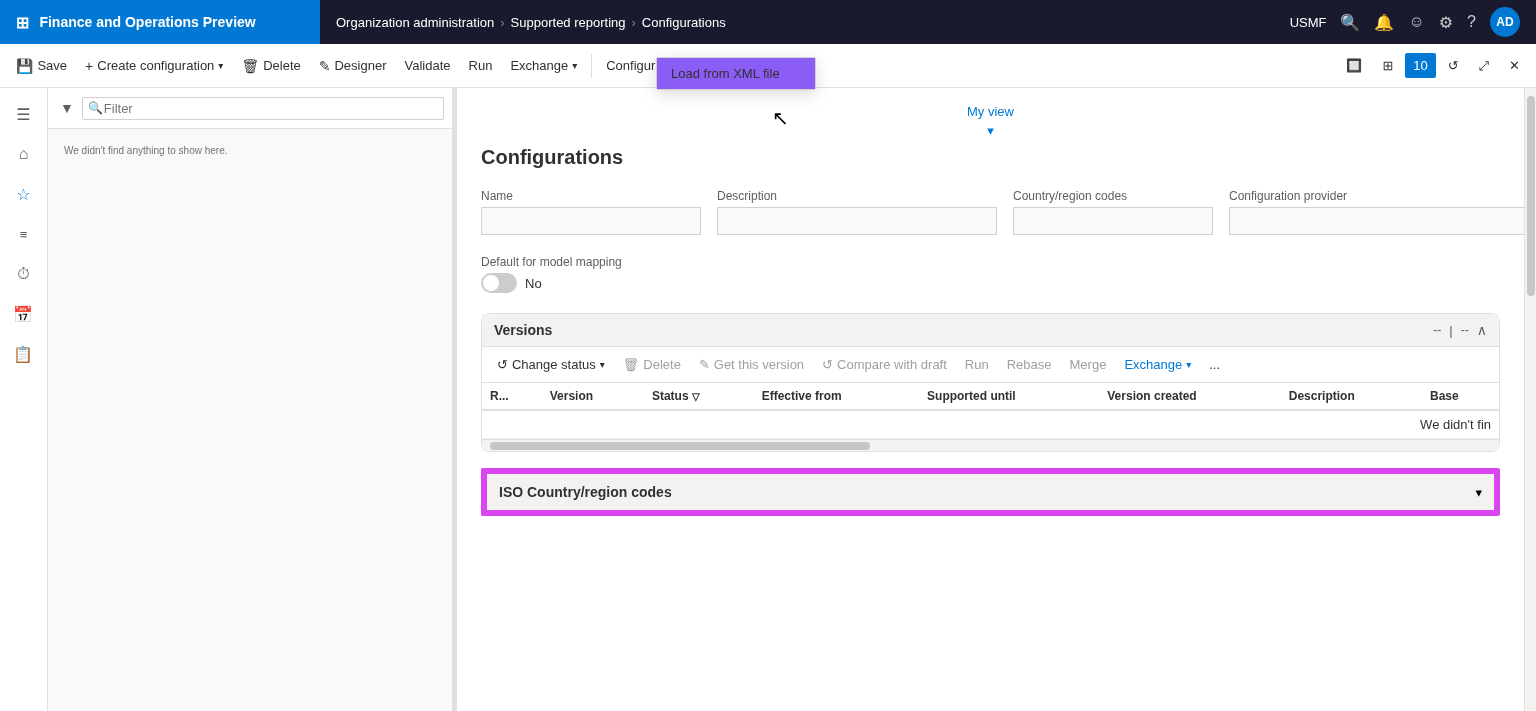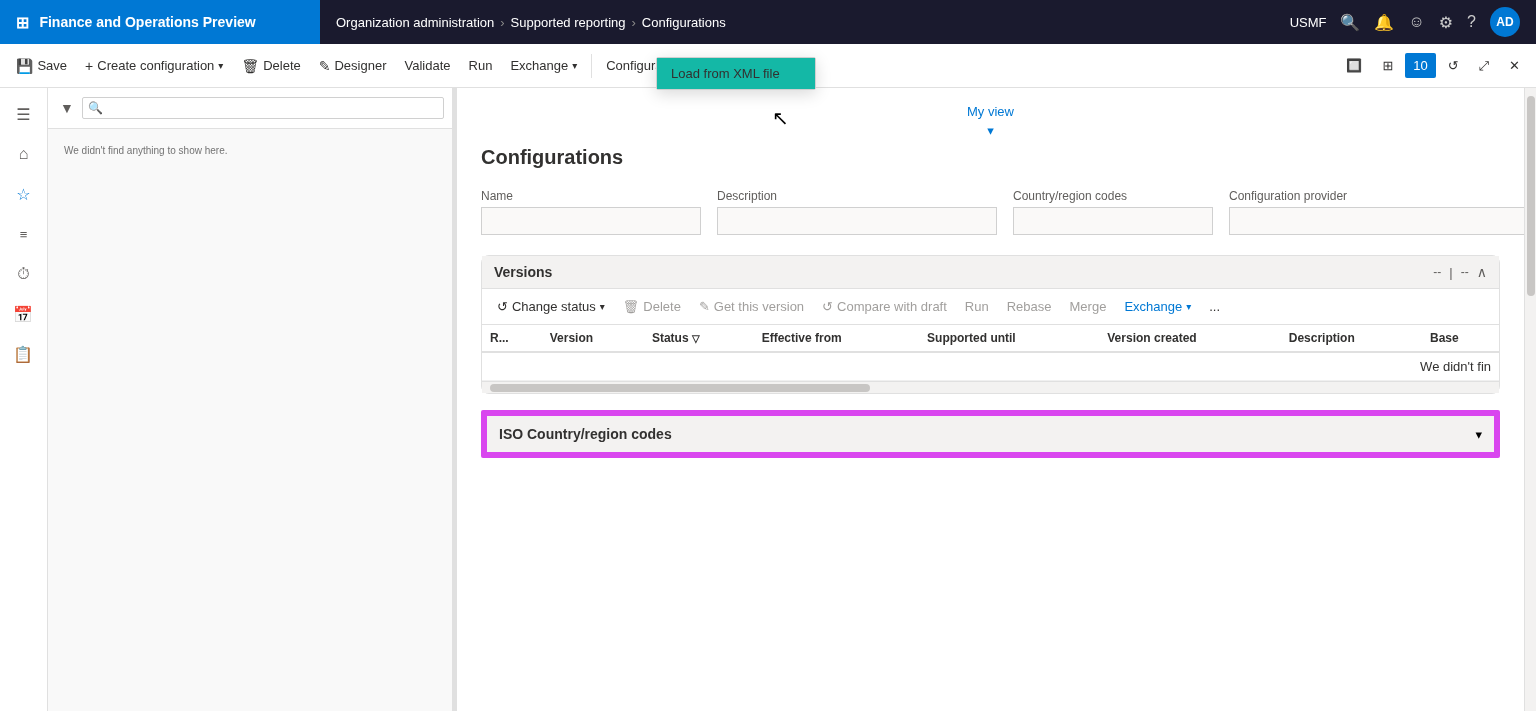--- a/index.html
+++ b/index.html
@@ -219,21 +219,21 @@
     .exchange-dropdown {
       position: absolute; background: #fff;
       border: 1px solid #d0d0d0; box-shadow: 0 4px 16px rgba(0,0,0,0.15);
       border-radius: 2px; z-index: 100; min-width: 160px;
       top: 370px; left: 660px;
     }
     .dropdown-item {
       padding: 8px 14px; font-size: 13px; color: #323130;
       cursor: pointer; white-space: nowrap;
     }
-    .dropdown-item.hovered { background: #14b8a6; }
+    .dropdown-item.hovered { background: #8b5cf6; }
 
     
     .cursor-hand {
       position: absolute; z-index: 200;
       font-size: 20px; pointer-events: none;
       top: 106px; left: 772px;
       color: #000;
     }
 
     
@@ -334,20 +334,21 @@
     <div class="sidebar-icon">⏱</div>
     <div class="sidebar-icon">📅</div>
     <div class="sidebar-icon">📋</div>
   </div>
 
   <div class="left-panel">
     <div class="left-panel-toolbar">
       <button class="filter-icon-btn">▼</button>
       <div class="search-box">
         <span class="search-icon">🔍</span>
+        <input type="text" placeholder="Filter" style="">
       </div>
     </div>
     <div class="no-data-msg">We didn't find anything to show here.</div>
   </div>
 
   <div class="resize-handle"></div>
 
   <div class="right-panel">
     <div class="right-panel-inner">
 
@@ -370,20 +371,31 @@
         <div class="form-group">
           <label>Country/region codes</label>
           <input type="text" class="field-country" style="">
         </div>
         <div class="form-group">
           <label>Configuration provider</label>
           <input type="text" class="field-provider" style="">
         </div>
       </div>
 
+      <div style="margin-bottom: 20px;">
+        <div class="toggle-wrapper">
+          <div class="toggle-label">Default for model mapping</div>
+          <div class="toggle-control">
+            <div class="toggle">
+              <div class="toggle-knob"></div>
+            </div>
+            <span class="toggle-text">No</span>
+          </div>
+        </div>
+      </div>
 
       <div class="section-panel">
         <div class="section-header">
           <span class="section-header-title">Versions</span>
           <div class="section-header-right">
             <span class="section-dashes">--</span>
             <span>|</span>
             <span class="section-dashes">--</span>
             <span class="collapse-btn">∧</span>
           </div>

